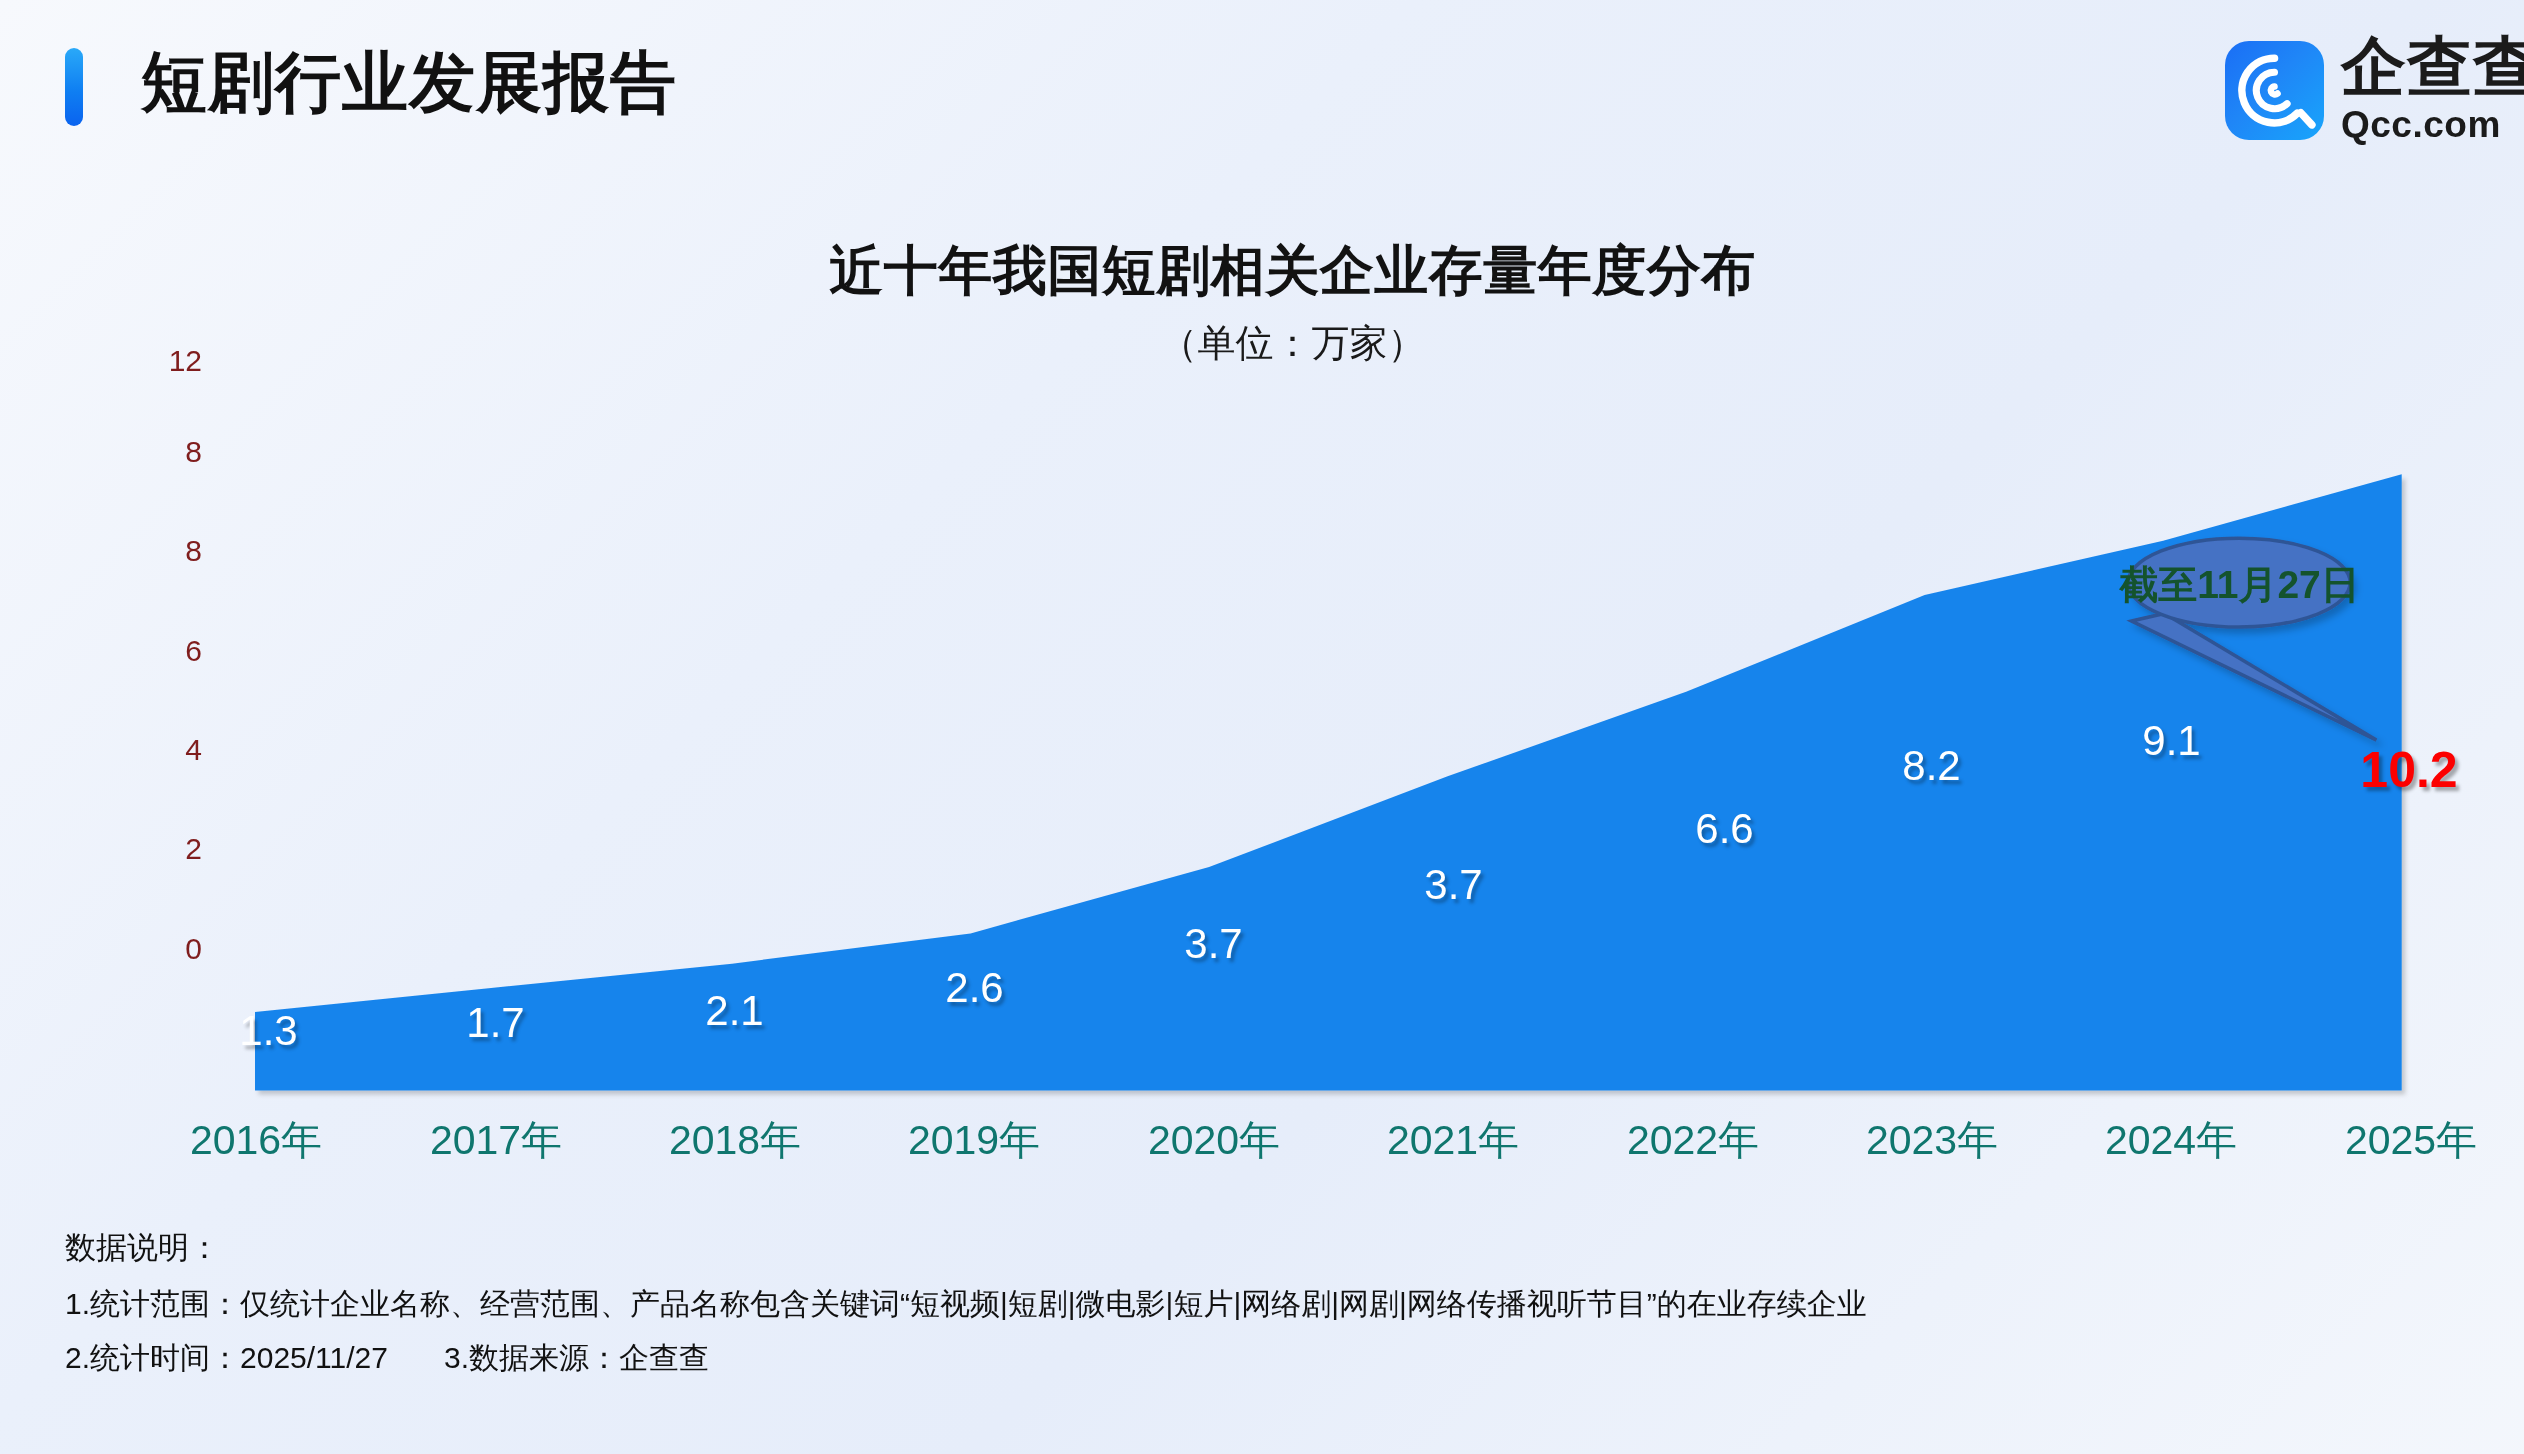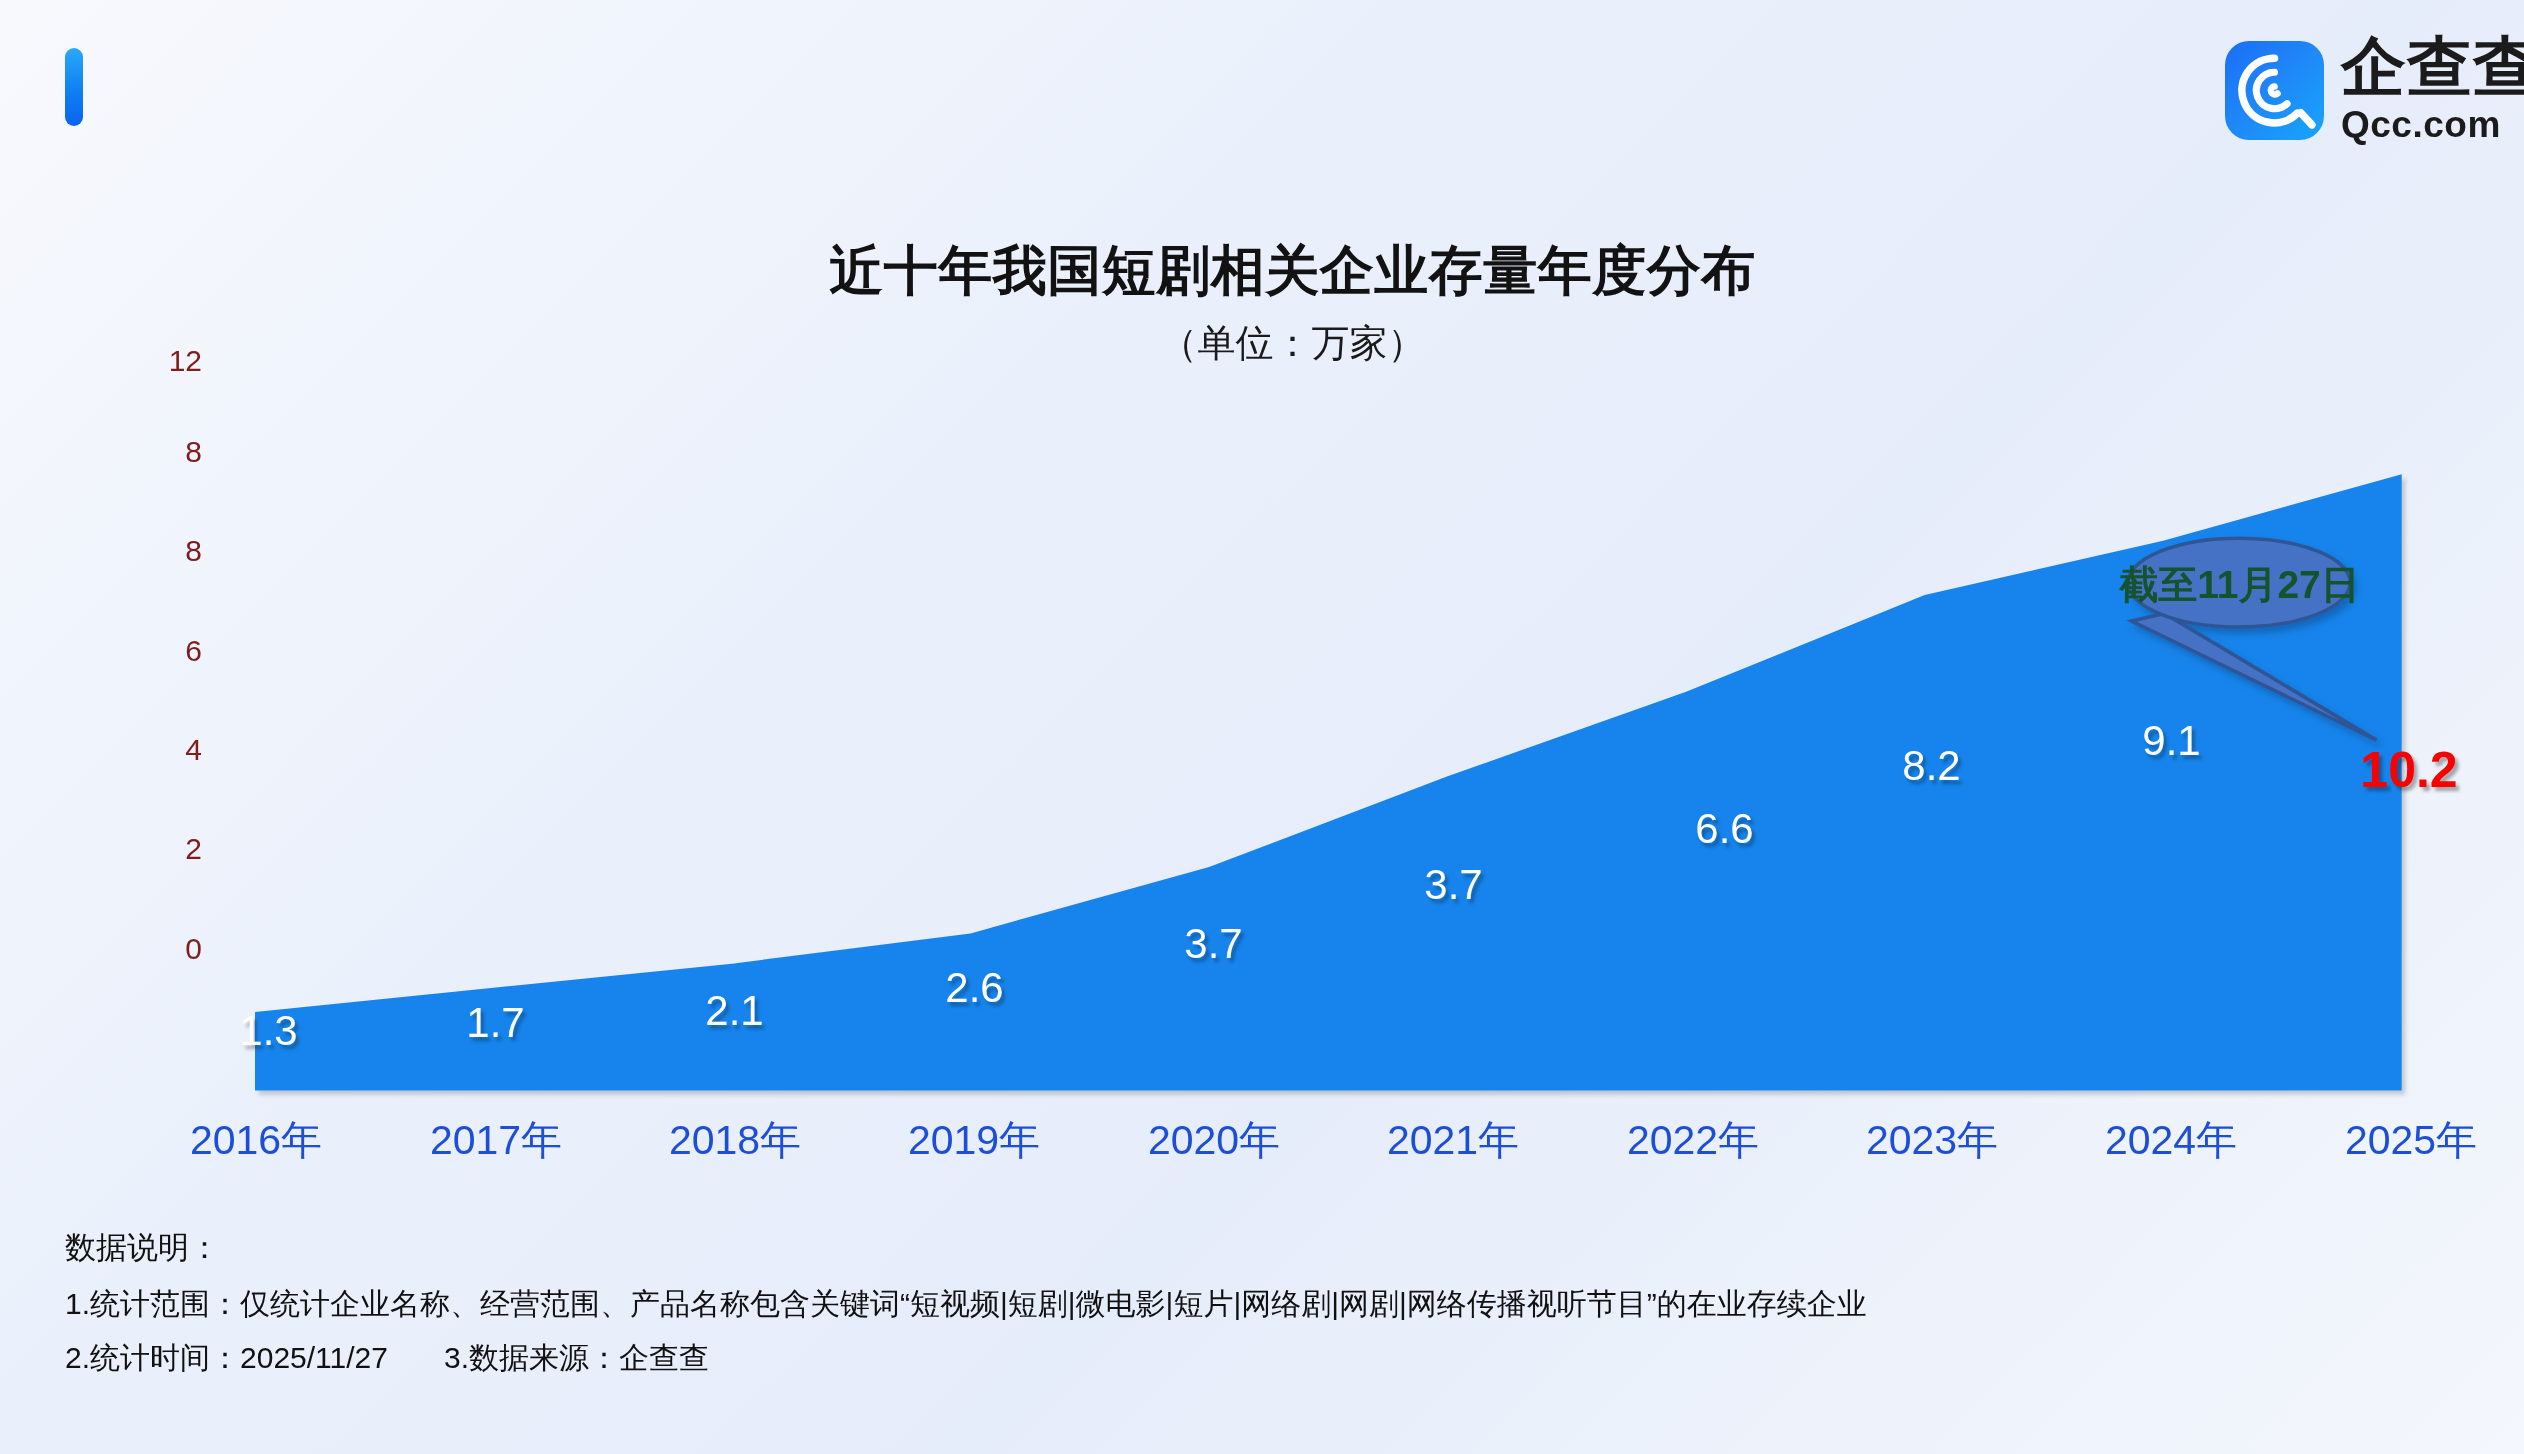--- a/index.html
+++ b/index.html
@@ -52,21 +52,21 @@
   
   #plot { position:absolute; left:0; top:0; width:2585px; height:1454px; }
   #plot-svg { position:absolute; left:0; top:0; }
 
   .ytick {
     position:absolute; width:111px; text-align:right;
     font-size:30px; color:#7f1d1d; font-weight:400;
   }
   .xtick {
     position:absolute; text-align:center; width:232px;
-    font-size:41px; color:#1d4ed8; font-weight:400;
+    font-size:41px; color:#0f766e; font-weight:400;
   }
   .dlabel {
     position:absolute; text-align:center; width:151px;
     font-size:42px; color:#ffffff; font-weight:500;
     text-shadow: 3px 3.5px 3.5px rgba(0,0,0,0.30);
   }
   #dlabel-last {
     position:absolute; text-align:center; width:182px;
     font-size:50px; color:#fc0000; font-weight:bold;
     text-shadow: 3.5px 4px 3.5px rgba(0,0,0,0.32);
@@ -82,20 +82,21 @@
   #notes { position:absolute; left:65px; top:1227px; width:2474px; }
   #notes-heading { font-size:31px; color:#111; margin-bottom:15px; }
   .note-line { font-size:30px; color:#111; margin-bottom:13px; white-space:nowrap; }
   .note-gap { display:inline-block; width:56px; }
 </style>
 </head>
 <body>
 
 <div id="header">
   <div id="header-accent-bar" style="background: linear-gradient(rgb(42, 169, 248) 0%, rgb(15, 127, 242) 55%, rgb(10, 99, 239) 100%);"></div>
+  <div id="header-title">短剧行业发展报告</div>
 
   <div id="logo">
     <div id="logo-mark">
       <svg width="99" height="99" viewBox="0 0 196 196">
         <g fill="none" stroke="#ffffff" stroke-linecap="round">
           <path d="M98 34 a64 64 0 1 0 45 109" stroke-width="15"></path>
           <path d="M150 142 l22 24" stroke-width="15"></path>
           <path d="M98 62 a36 36 0 1 0 25 62" stroke-width="14"></path>
           <path d="M98 90 a8 8 0 1 0 6 14" stroke-width="13"></path>
         </g>

